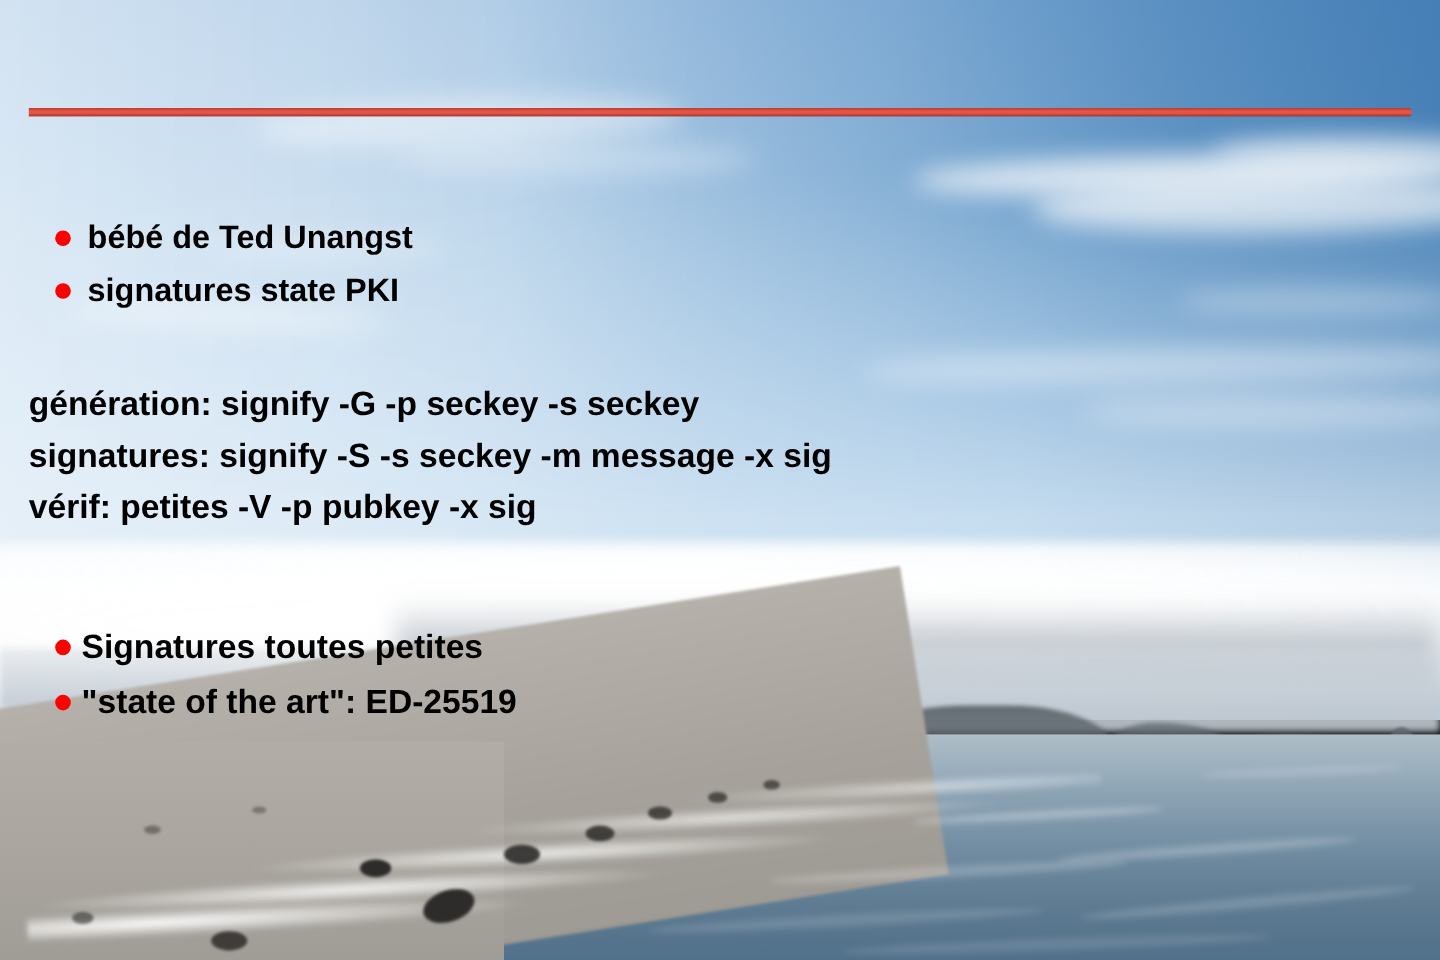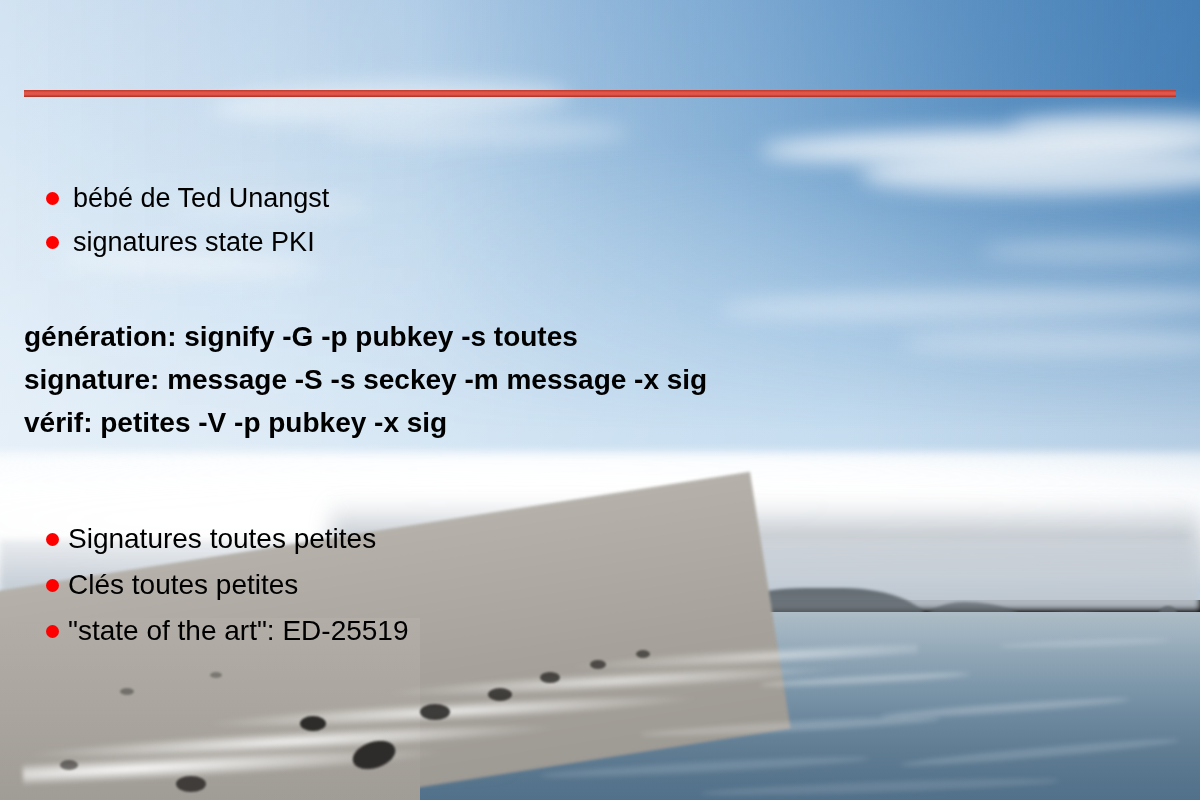--- a/index.html
+++ b/index.html
@@ -244,21 +244,21 @@
     width: 13px;
     height: 13px;
     border-radius: 50%;
     background: #ff0000;
     flex: 0 0 auto;
   }
   .bullets-top .dot  { margin-right: 14px; }
   .bullets-bottom .dot { margin-right: 9px; }
   .bullet-text {
     font-family: "Liberation Sans", sans-serif;
-    font-weight: normal;
+    font-weight: bold;
     font-size: 27px;
     color: #000;
     white-space: nowrap;
   }
   .bullets-bottom .bullet-text { font-size: 28px; }
 
   .cmds { position: absolute; left: 24px; top: 320px; }
   .cmd-line {
     font-family: "Liberation Sans", sans-serif;
     font-weight: bold;
@@ -339,34 +339,30 @@
         <span class="dot"></span>
         <span class="bullet-text">bébé de Ted Unangst</span>
       </div>
       <div class="bullet-row">
         <span class="dot"></span>
         <span class="bullet-text">signatures state PKI</span>
       </div>
     </div>
 
     <div class="cmds">
-      <div class="cmd-line">génération: signify -G -p pubkey -s toutes</div>
-      <div class="cmd-line">signature: message -S -s seckey -m message -x sig</div>
+      <div class="cmd-line">génération: signify -G -p seckey -s seckey</div>
+      <div class="cmd-line">signatures: signify -S -s seckey -m message -x sig</div>
       <div class="cmd-line">vérif: petites -V -p pubkey -x sig</div>
     </div>
 
     <div class="bullets-bottom">
       <div class="bullet-row">
         <span class="dot"></span>
         <span class="bullet-text">Signatures toutes petites</span>
       </div>
       <div class="bullet-row">
         <span class="dot"></span>
-        <span class="bullet-text">Clés toutes petites</span>
-      </div>
-      <div class="bullet-row">
-        <span class="dot"></span>
         <span class="bullet-text">"state of the art": ED-25519</span>
       </div>
     </div>
 
   </div>
 </div>
 
 </body></html>

